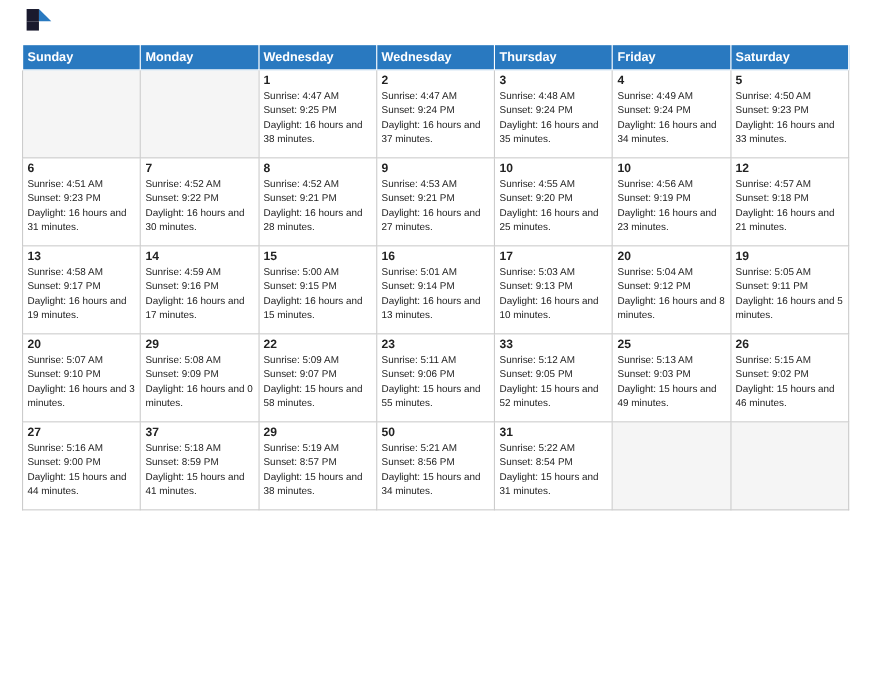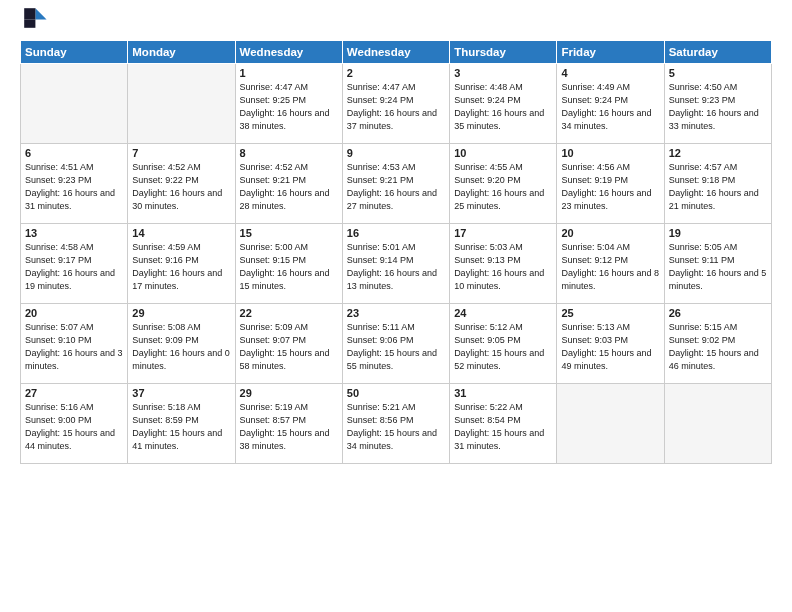--- a/index.html
+++ b/index.html
@@ -219,21 +219,21 @@
           </td>
           <td>
             <span class="day-number">22</span>
             <div class="day-info">Sunrise: 5:09 AM<br>Sunset: 9:07 PM<br>Daylight: 15 hours and 58 minutes.</div>
           </td>
           <td>
             <span class="day-number">23</span>
             <div class="day-info">Sunrise: 5:11 AM<br>Sunset: 9:06 PM<br>Daylight: 15 hours and 55 minutes.</div>
           </td>
           <td>
-            <span class="day-number">24</span>
+            <span class="day-number">33</span>
             <div class="day-info">Sunrise: 5:12 AM<br>Sunset: 9:05 PM<br>Daylight: 15 hours and 52 minutes.</div>
           </td>
           <td>
             <span class="day-number">25</span>
             <div class="day-info">Sunrise: 5:13 AM<br>Sunset: 9:03 PM<br>Daylight: 15 hours and 49 minutes.</div>
           </td>
           <td>
             <span class="day-number">26</span>
             <div class="day-info">Sunrise: 5:15 AM<br>Sunset: 9:02 PM<br>Daylight: 15 hours and 46 minutes.</div>
           </td>

